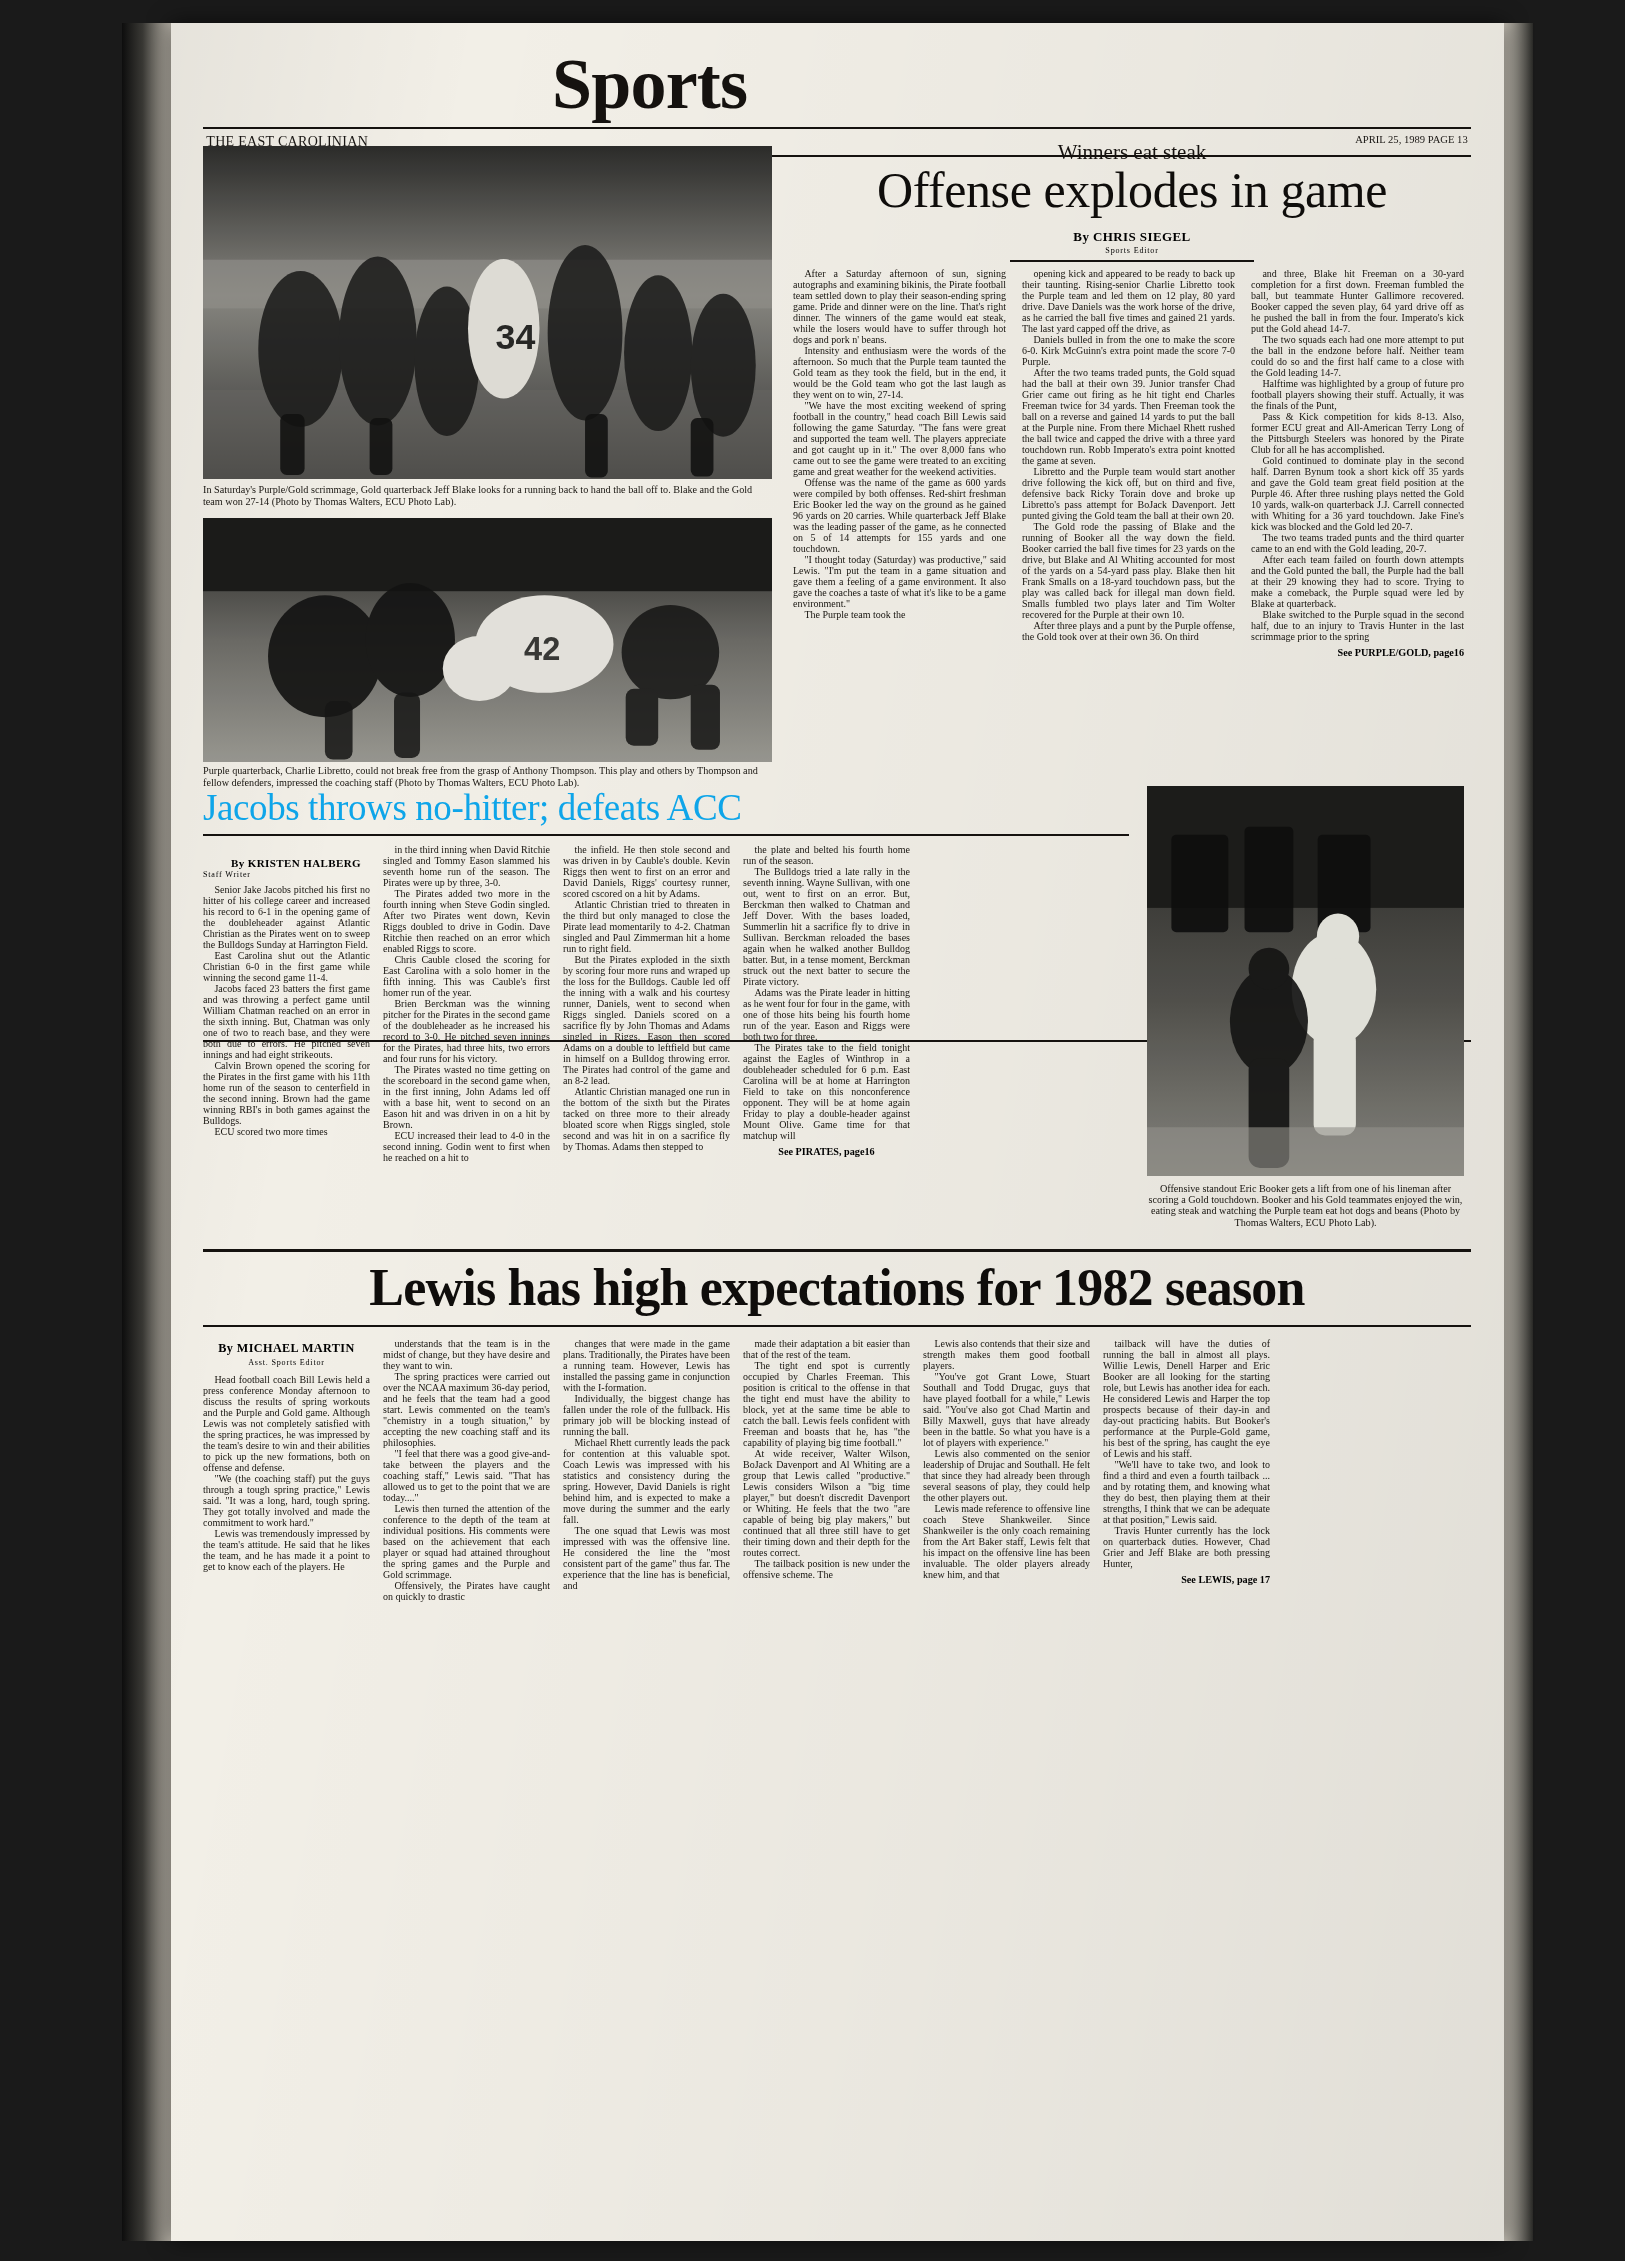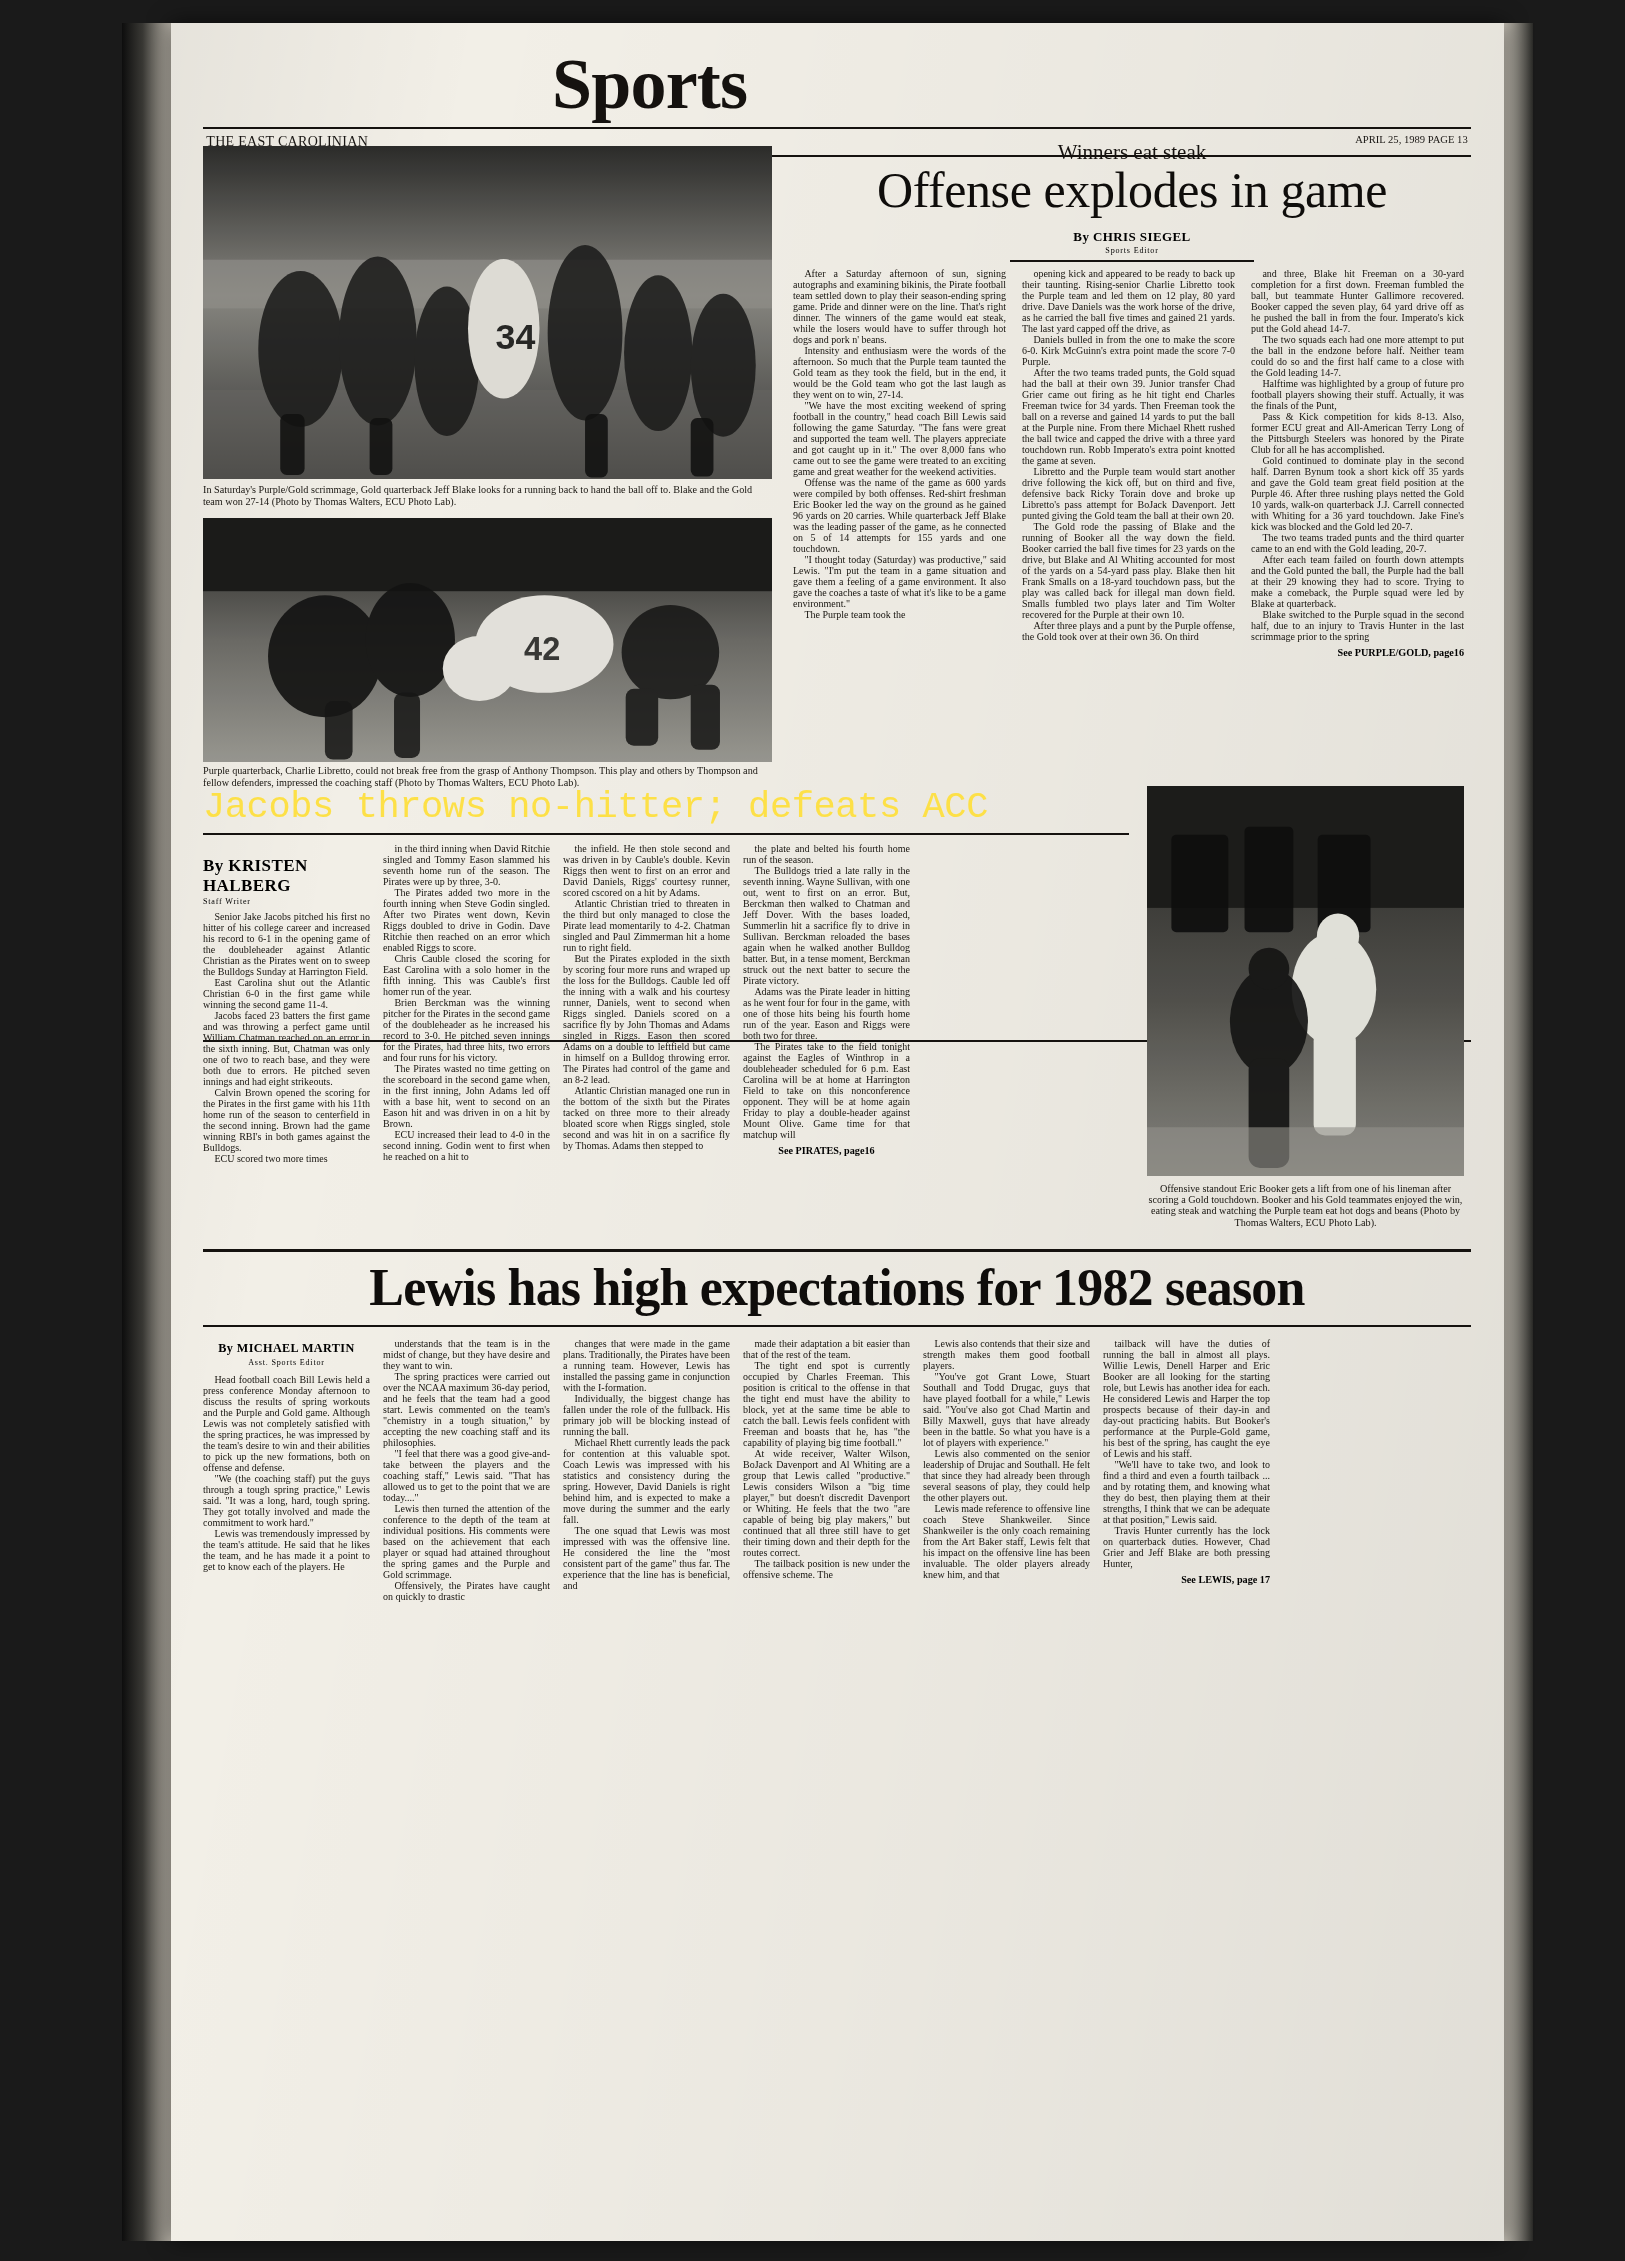--- a/index.html
+++ b/index.html
@@ -46,21 +46,21 @@
   .cap1{position:absolute;left:0;top:338px;width:569px;}
   .photo2{position:absolute;left:0;top:372px;width:569px;height:244px;}
   .cap2{position:absolute;left:0;top:619px;width:569px;}
   .story1{position:absolute;left:590px;top:-11.4px;width:678px;}
   .story1 .cols{display:flex;gap:16px;margin-top:6.5px;}
   .story1 .col{width:213px;}
 
   .divider{position:absolute;left:0;top:894px;width:1268px;height:2.4px;background:#15120f;}
 
   .mid-section{position:relative;margin-top:39px;}
-  .jacobs-head{font-size:37px;font-weight:normal;letter-spacing:-0.4px;color:#fde047;font-family:Liberation Mono, monospace;}
+  .jacobs-head{font-size:37px;font-weight:normal;letter-spacing:-0.4px;color:#0ea5e9;}
   .mid-cols{display:flex;gap:13px;margin-top:8.1px;}
   .mid-cols .col{width:167px;}
   .photo3{width:317px;height:390px;}
   .cap3{width:317px;margin-top:6.5px;}
 
   .bottom-rule{height:2.4px;background:#15120f;margin-top:21px;}
   .lewis-head{font-size:52px;font-weight:bold;letter-spacing:-0.8px;text-align:center;margin-top:6.5px;color:#0f0d0b;}
   .bot-cols{display:flex;gap:13px;margin-top:11.4px;}
   .bot-cols .col{width:167px;}
 </style>
@@ -198,21 +198,21 @@
     <div class="divider"></div>
   </div>
 
   <div class="mid-section">
     <div style="display:flex;gap:18px;">
       <div style="width:926px;">
         <div class="jacobs-head">Jacobs throws no-hitter;  defeats ACC</div>
         <div class="hairline" style="margin-top:4.9px;"></div>
         <div class="mid-cols">
           <div class="col">
-            <div class="byline" style="text-align:left;font-size:17px;">By KRISTEN HALBERG</div>
+            <div class="byline" style="text-align:left;font-size:11px;margin-left:28px;">By KRISTEN HALBERG</div>
             <div class="bytitle" style="text-align:left;">Staff Writer</div>
             <div style="height:4.9px"></div>
             <p class="first">Senior Jake Jacobs pitched his first no hitter of his college career and increased his record to 6-1 in the opening game of the doubleheader against Atlantic Christian as the Pirates went on to sweep the Bulldogs Sunday at Harrington Field.</p>
             <p>East Carolina shut out the Atlantic Christian 6-0 in the first game while winning the second game 11-4.</p>
             <p>Jacobs faced 23 batters the first game and was throwing a perfect game until William Chatman reached on an error in the sixth inning. But, Chatman was only one of two to reach base, and they were both due to errors. He pitched seven innings and had eight strikeouts.</p>
             <p>Calvin Brown opened the scoring for the Pirates in the first game with his 11th home run of the season to centerfield in the second inning. Brown had the game winning RBI's in both games against the Bulldogs.</p>
             <p>ECU scored two more times</p>
           </div>
           <div class="col">
             <p class="first">in the third inning when David Ritchie singled and Tommy Eason slammed his seventh home run of the season. The Pirates were up by three, 3-0.</p>

